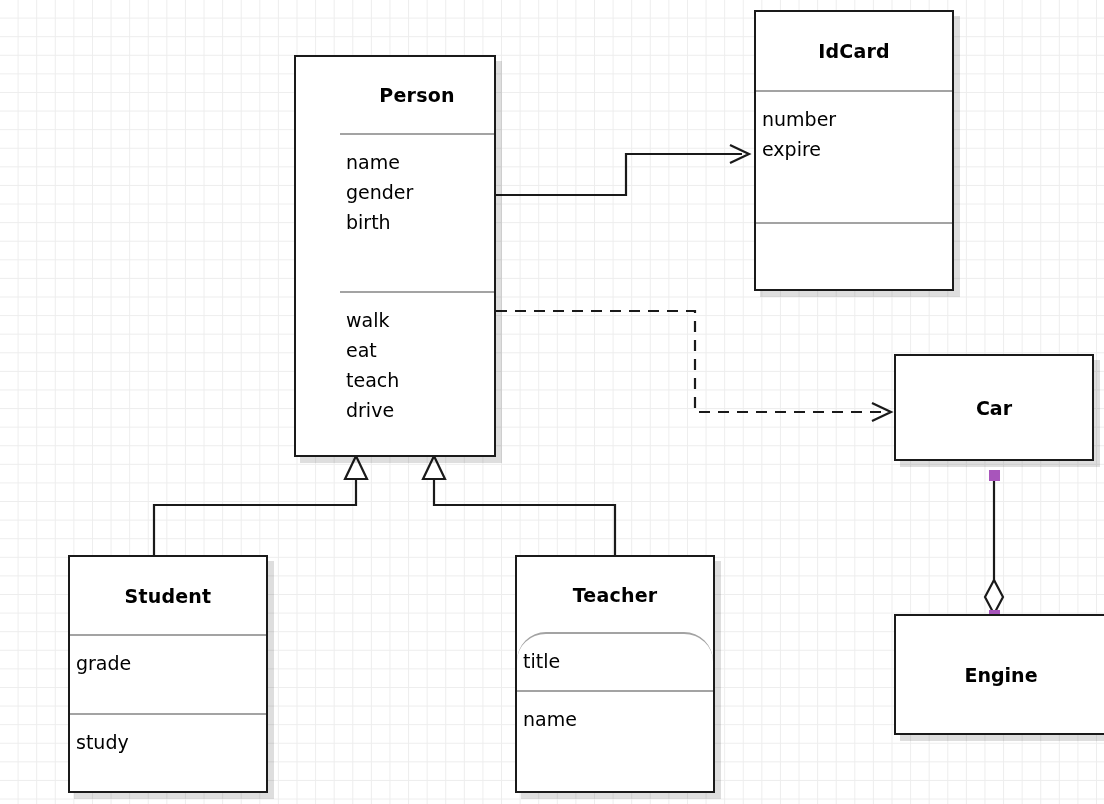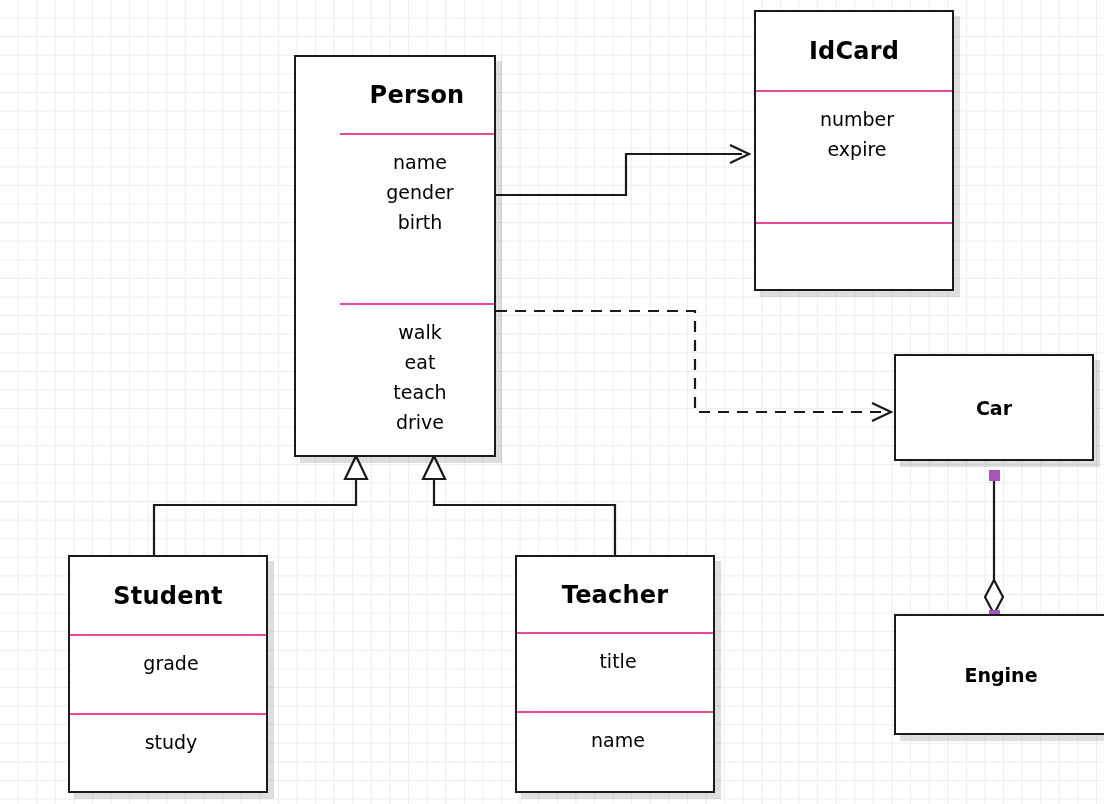--- a/index.html
+++ b/index.html
@@ -45,29 +45,28 @@
     background: #ffffff;
     border: 2px solid #1a1a1a;
     box-shadow: 6px 6px 0 0 rgba(0,0,0,0.13);
   }
   .compartment {
     box-sizing: border-box;
     position: relative;
     overflow: hidden;
   }
   .compartment + .compartment {
-    border-top: 2px solid #ec4899;
-    text-align: center;
+    border-top: 2px solid #a3a3a3;
   }
   .cls-title {
     display: flex;
     align-items: center;
     justify-content: center;
     font-weight: bold;
-    font-size: 24px;
+    font-size: 19px;
     color: #000000;
     letter-spacing: 0.2px;
   }
   .cls-members {
     padding: 12px 0 0 6px;
     font-size: 19px;
     line-height: 30px;
     color: #000000;
   }
   .member {
@@ -131,21 +130,21 @@
   <div class="handle" style="left:994px; top:475px;"></div>
   <div class="handle" style="left:994px; top:615px;"></div>
 
   <div class="uml-class" style="left:294px; top:55px; width:202px; height:402px;padding-left:44px;">
     <div class="compartment cls-title" style="height:76px;">Person</div>
     <div class="compartment cls-members" style="height:158px;">
       <div class="member">name</div>
       <div class="member">gender</div>
       <div class="member">birth</div>
     </div>
-    <div class="compartment cls-members" style="height:168px;margin-top:12px;">
+    <div class="compartment cls-members" style="height:168px;">
       <div class="member">walk</div>
       <div class="member">eat</div>
       <div class="member">teach</div>
       <div class="member">drive</div>
     </div>
   </div>
 
   <div class="uml-class" style="left:754px; top:10px; width:200px; height:281px;">
     <div class="compartment cls-title" style="height:78px;">IdCard</div>
     <div class="compartment cls-members" style="height:132px;">
@@ -160,21 +159,21 @@
     <div class="compartment cls-members" style="height:79px;">
       <div class="member">grade</div>
     </div>
     <div class="compartment cls-members" style="height:78px;">
       <div class="member">study</div>
     </div>
   </div>
 
   <div class="uml-class" style="left:515px; top:555px; width:200px; height:238px;">
     <div class="compartment cls-title" style="height:75px;">Teacher</div>
-    <div class="compartment cls-members" style="height:79px;">
+    <div class="compartment cls-members" style="height:58px;border-radius:32px;">
       <div class="member">title</div>
     </div>
     <div class="compartment cls-members" style="height:78px;">
       <div class="member">name</div>
     </div>
   </div>
 
   <div class="uml-class" style="left:894px; top:354px; width:200px; height:107px;">
     <div class="compartment cls-simple" style="height:100%;">Car</div>
   </div>

